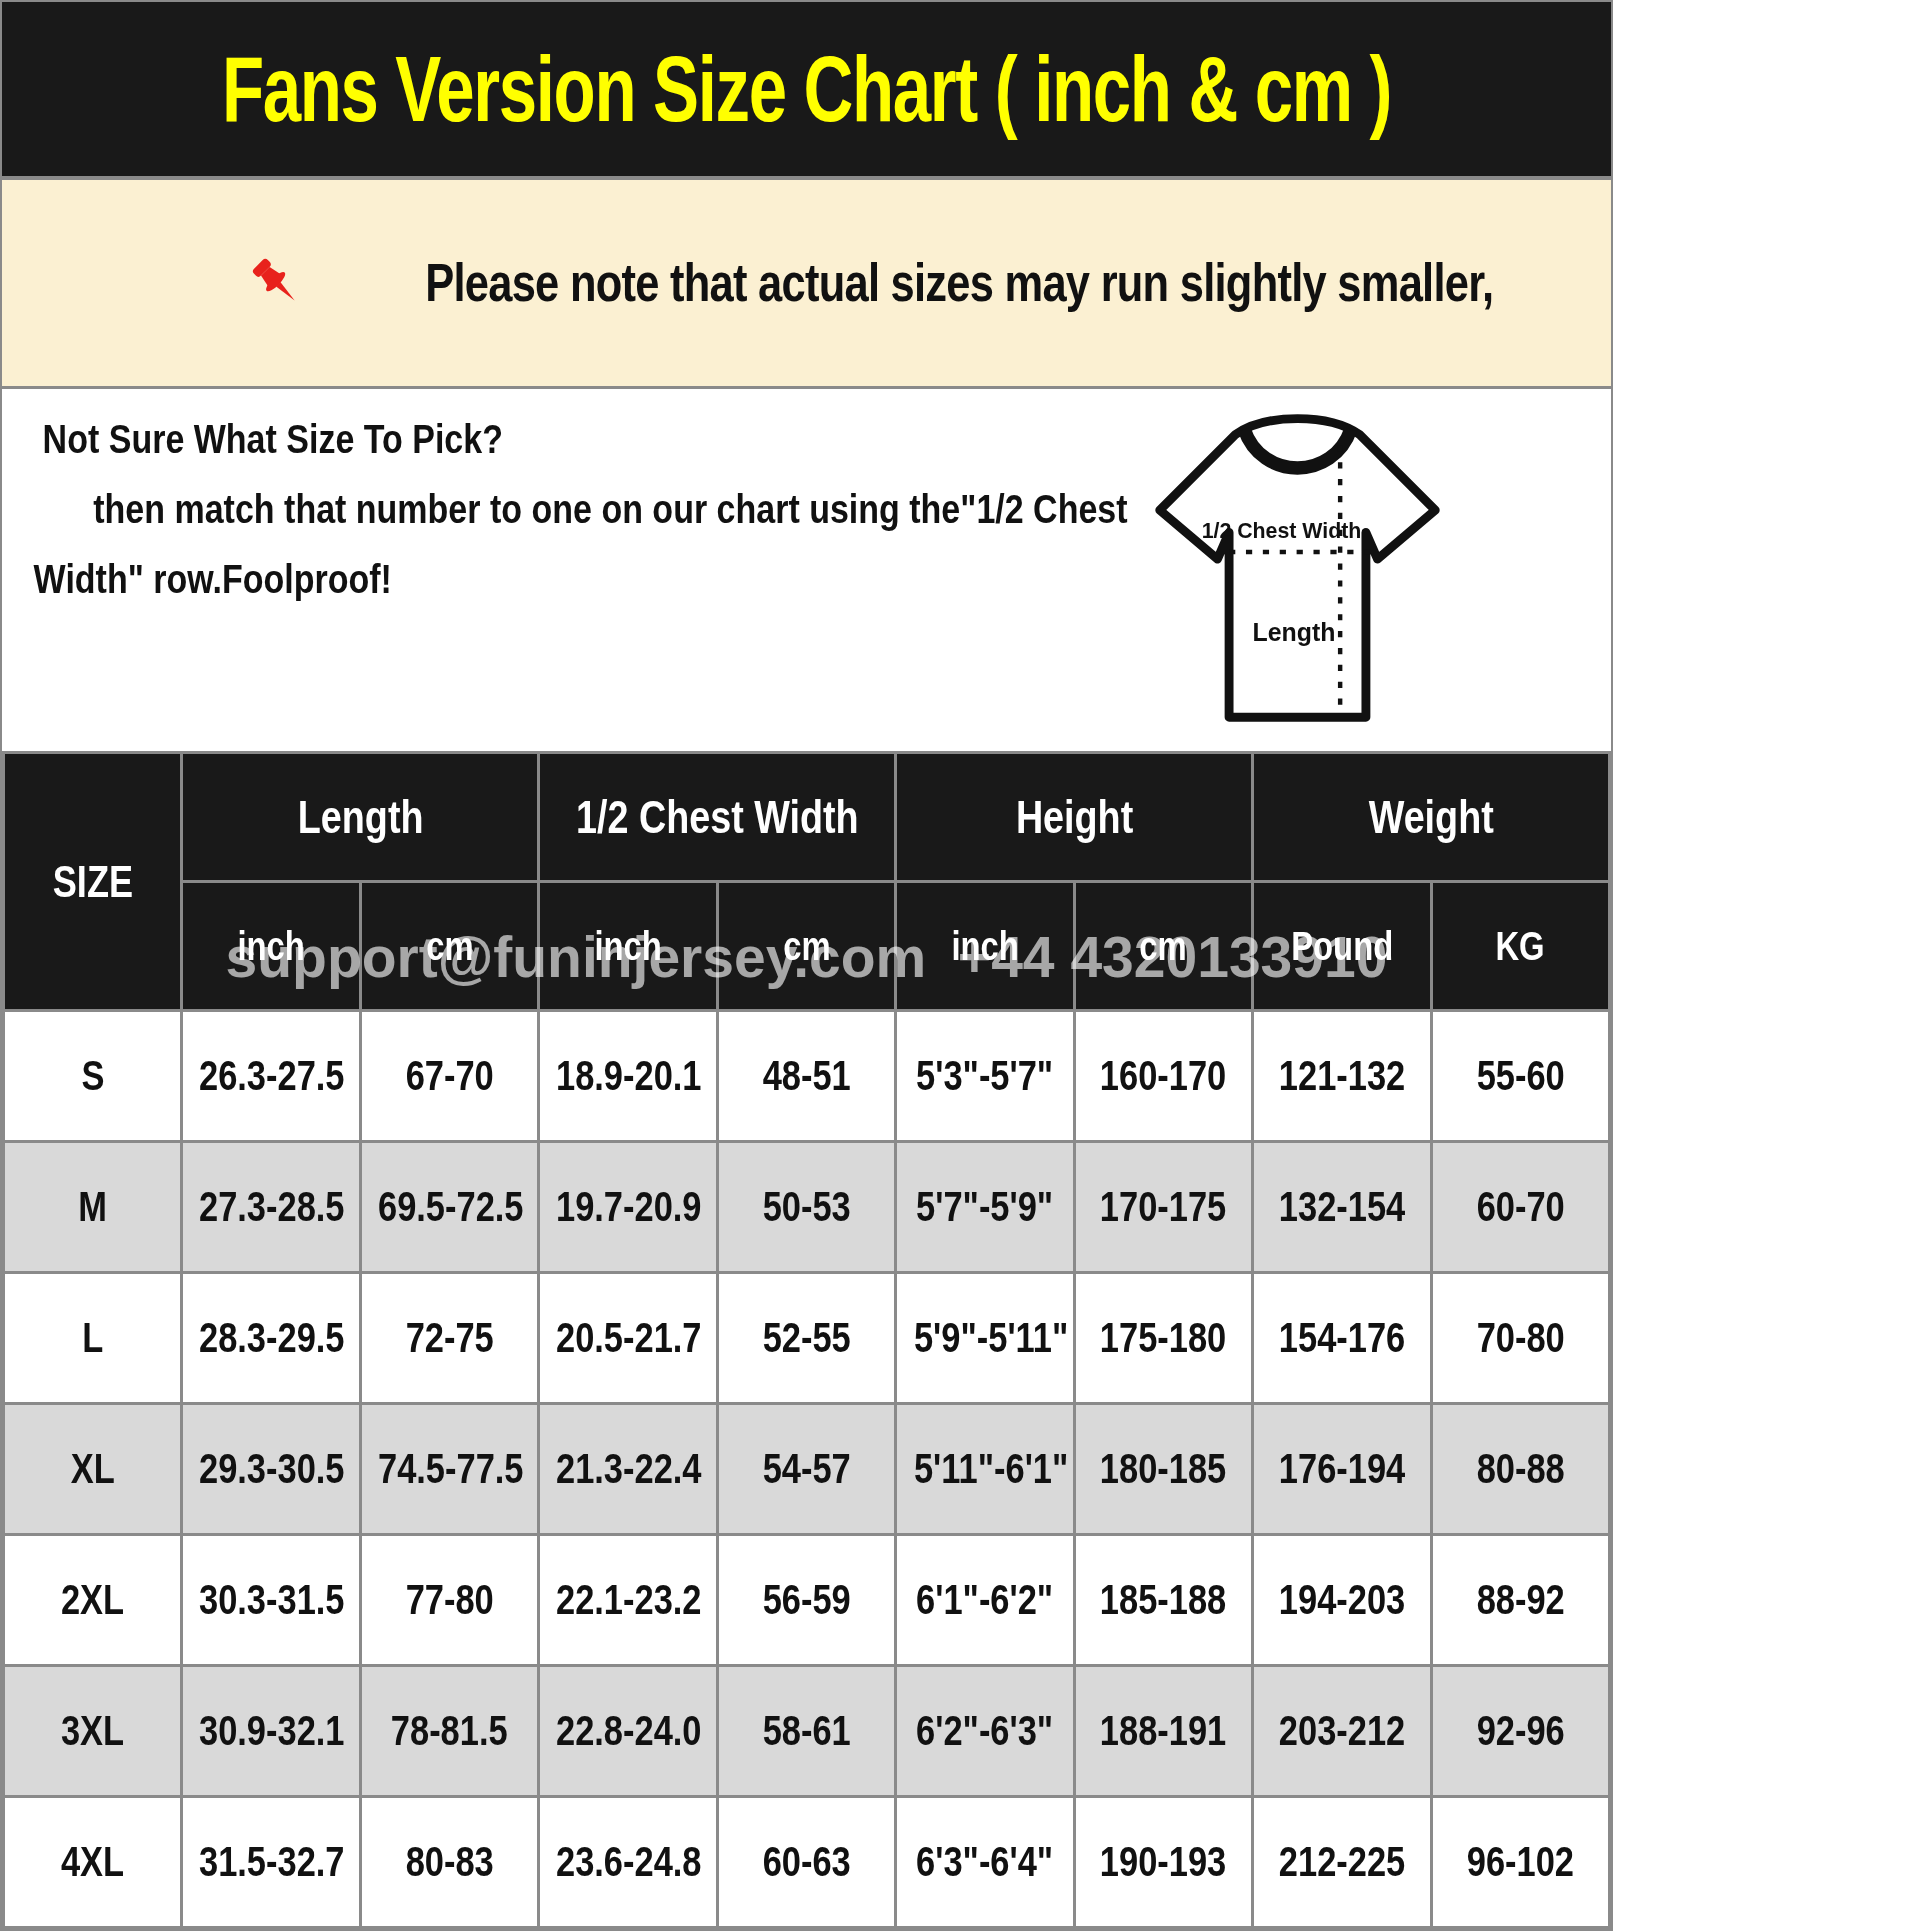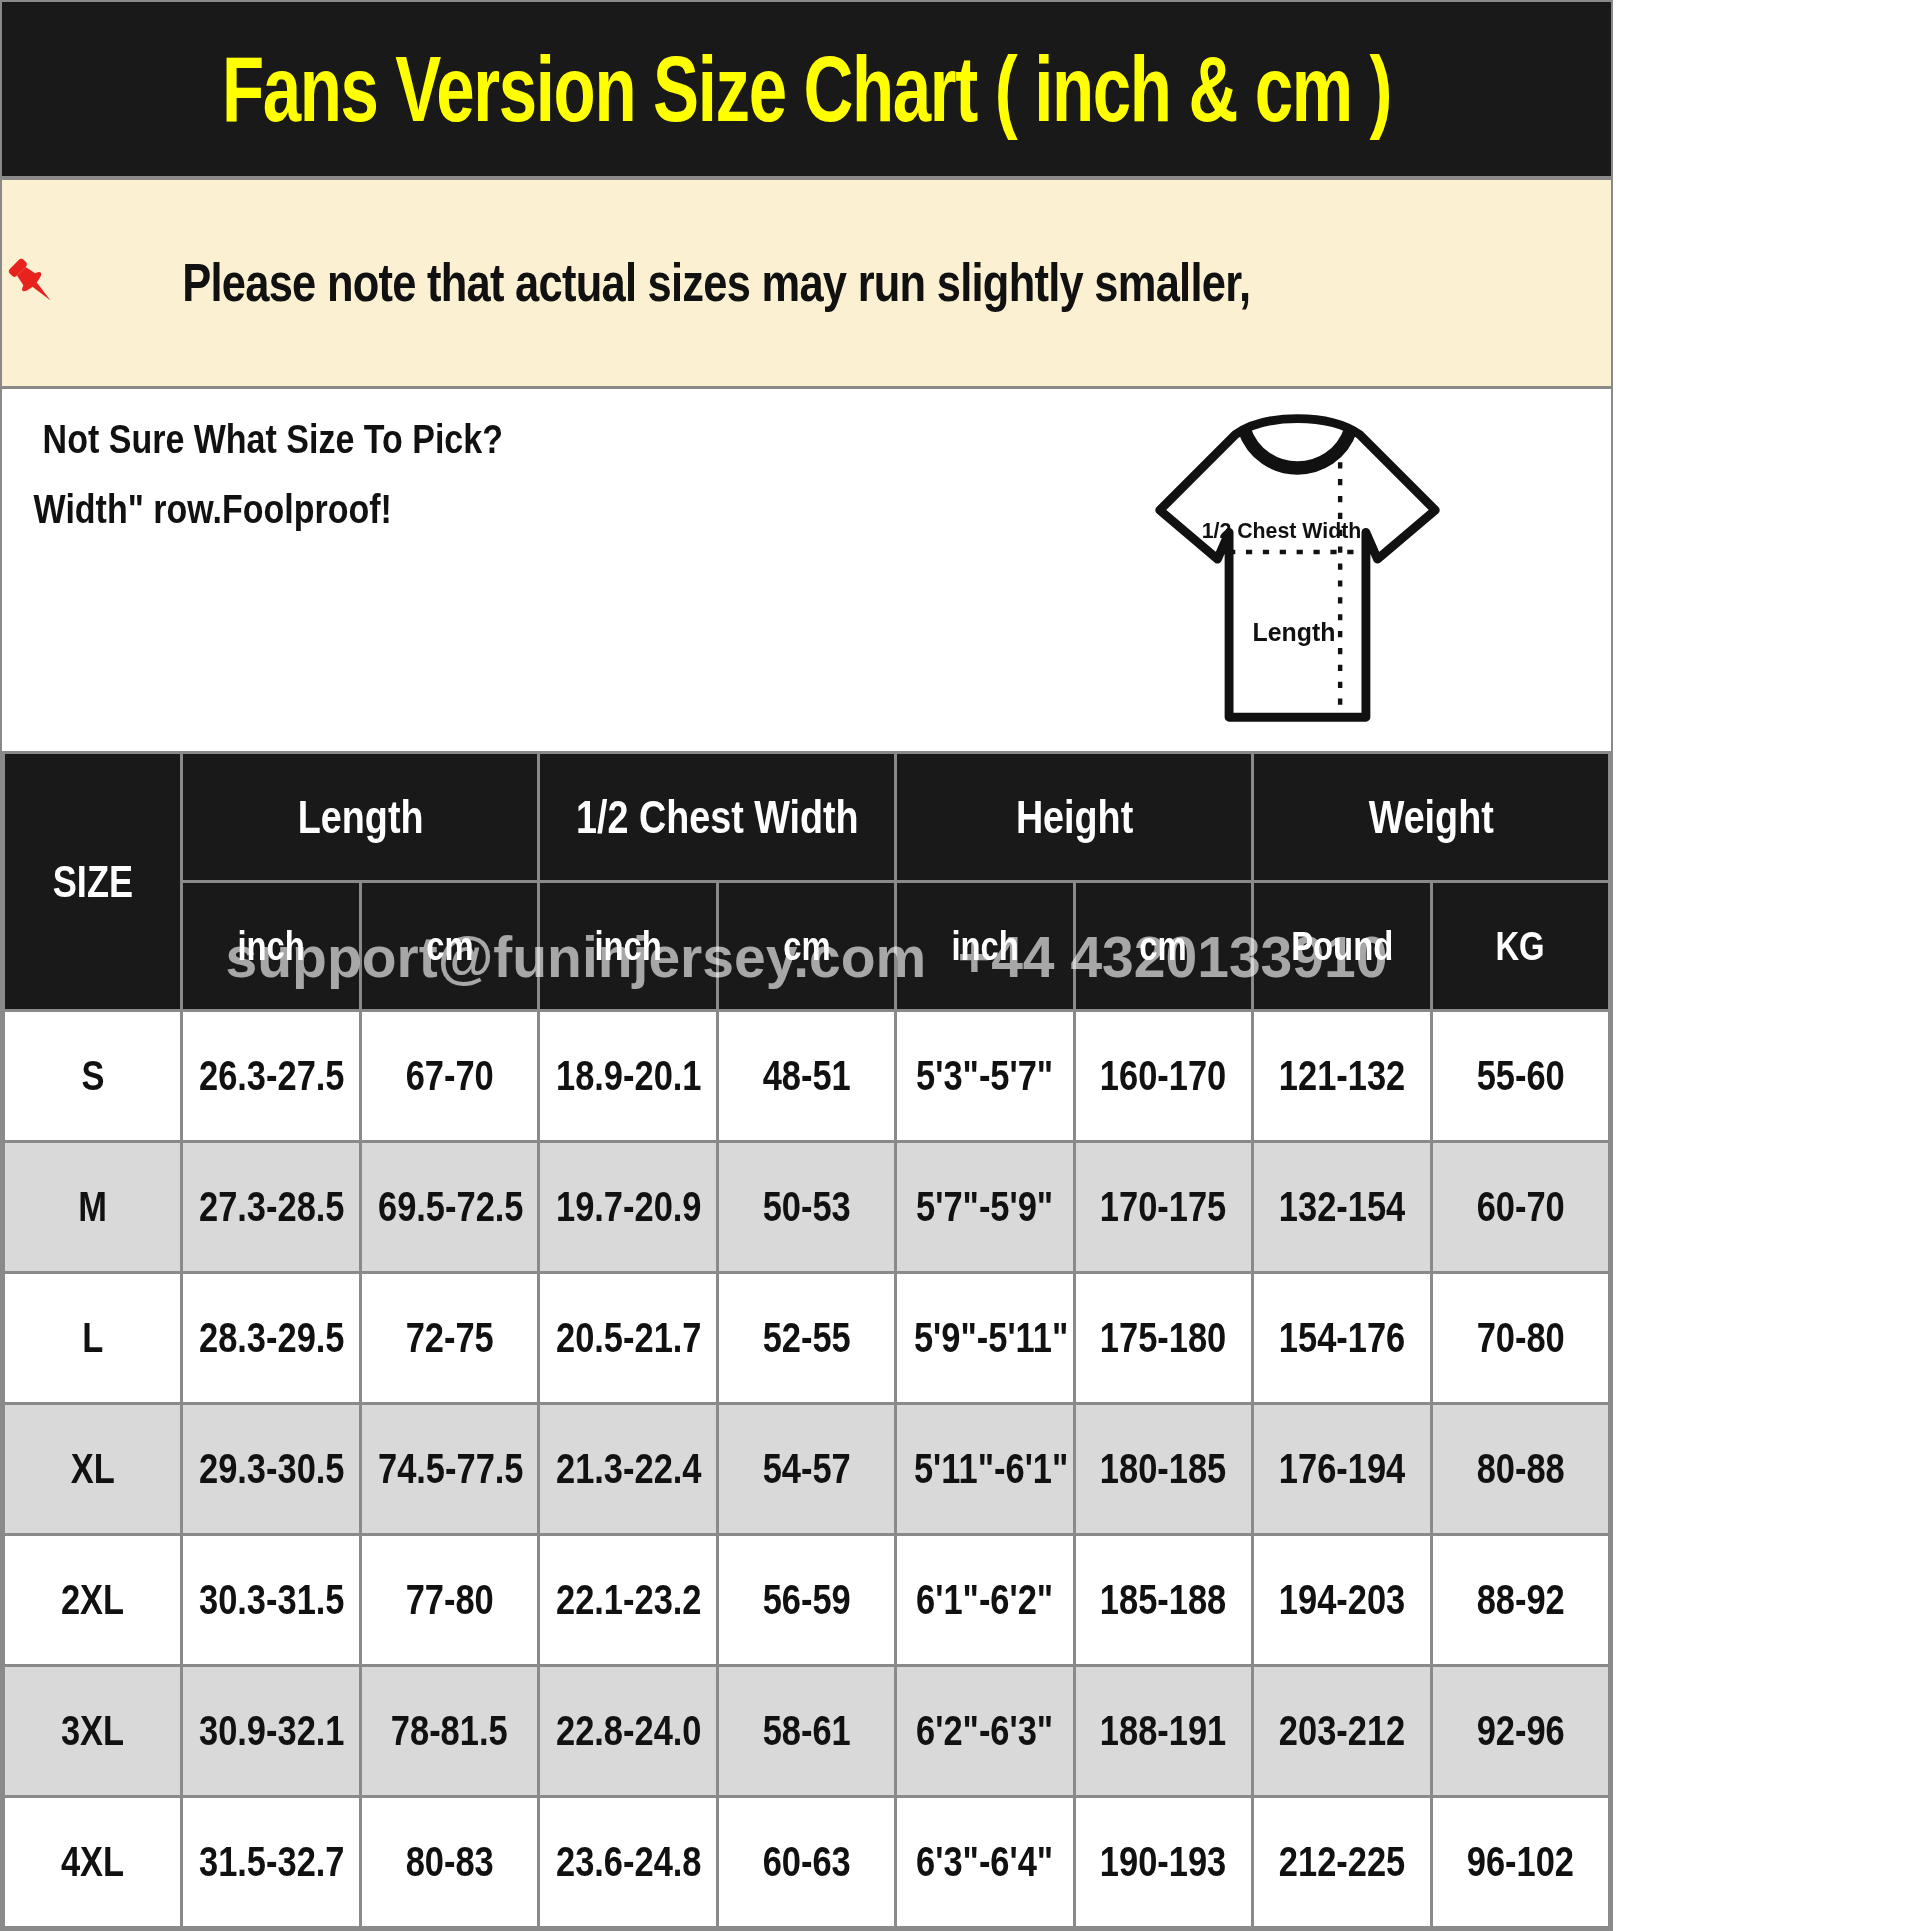--- a/index.html
+++ b/index.html
@@ -18,21 +18,21 @@
   }
   .banner .title{
     color:#ffff00; font-weight:bold; font-size:92px; letter-spacing:-1.8px;
     transform:scaleX(.75);
   }
   .hr{ height:3.7px; background:#8a8a8a; }
 
   
   .note{
     height:206px; background:#fbf0d2; color:#111;
-    display:flex; flex-direction:column; align-items:flex-start; justify-content:space-evenly;
+    display:flex; flex-direction:column; align-items:flex-end; justify-content:space-evenly;
     padding:5.5px 0;
   }
   .note-line{ font-weight:bold; font-size:53px; letter-spacing:-0.9px; display:flex; align-items:center; }
   .note-line span{ white-space:pre; }
   .hl{ color:#fe0000; }
   .arrows{ font-weight:bold; margin-left:9.2px; letter-spacing:5.5px; }
   .pin{ width:61px; height:61px; margin-right:1.8px; flex:0 0 auto; }
 
   
   .guide{ position:relative; height:362px; background:#ffffff; color:#111; }
@@ -86,20 +86,21 @@
       </svg>
       <span class="cx">Please note that actual sizes may run slightly smaller,</span>
     </div>
   </div>
   <div class="hr"></div>
 
   <div class="guide">
     <div class="guide-text">
       <div class="gline"><span class="cx">Not Sure What Size To Pick?</span></div>
       <div id="guide-body">
+          <div class="gline"><span class="cx">then match that number to one on our chart using the"1/2 Chest</span></div>
           <div class="gline"><span class="cx">Width" row.Foolproof!</span></div>
         </div>
     </div>
     <svg class="tshirt" viewBox="0 0 340 368" aria-hidden="true">
 
       <path d="M100,30 C120,16 145,12 170,12 C195,12 220,16 240,30 L325,115 L260,170 L247,140 L247,348 L93,348 L93,140 L80,170 L15,115 Z" fill="#ffffff" stroke="#111111" stroke-width="10" stroke-linejoin="round"></path>
 
       <path d="M110,24 C130,82 210,82 230,24" fill="none" stroke="#111111" stroke-width="15"></path>
 
       <path d="M93,162 L262,162" fill="none" stroke="#111111" stroke-width="5" stroke-dasharray="7 12"></path>

